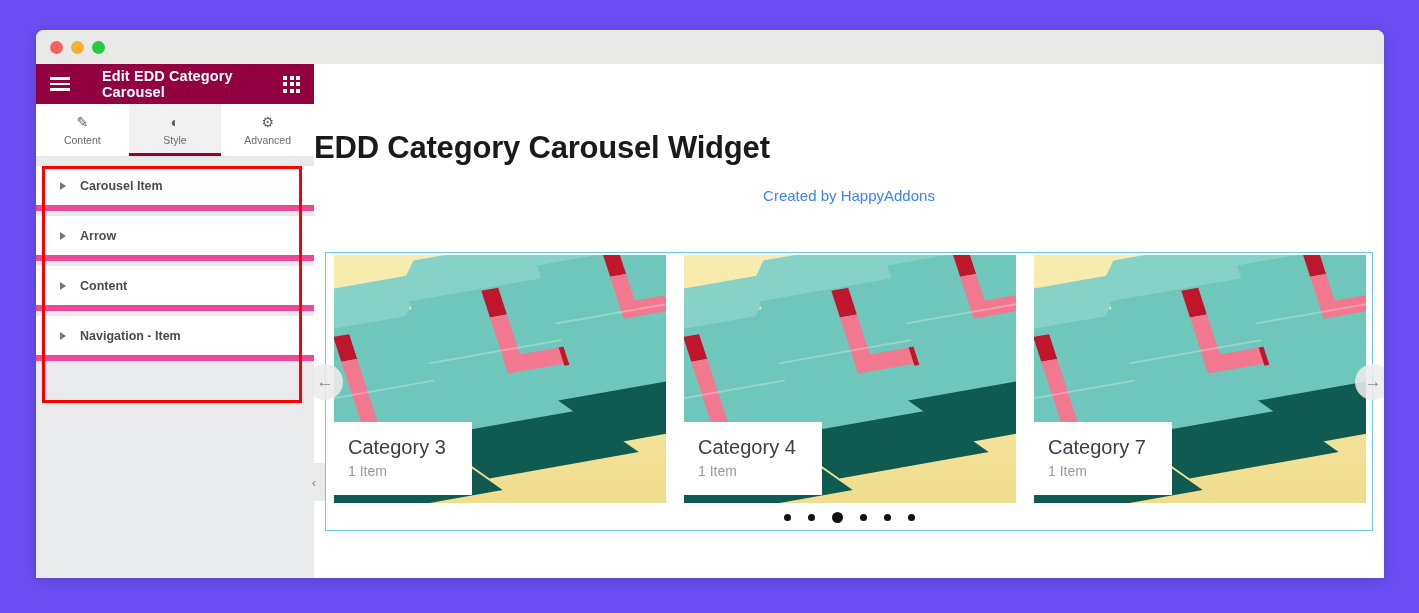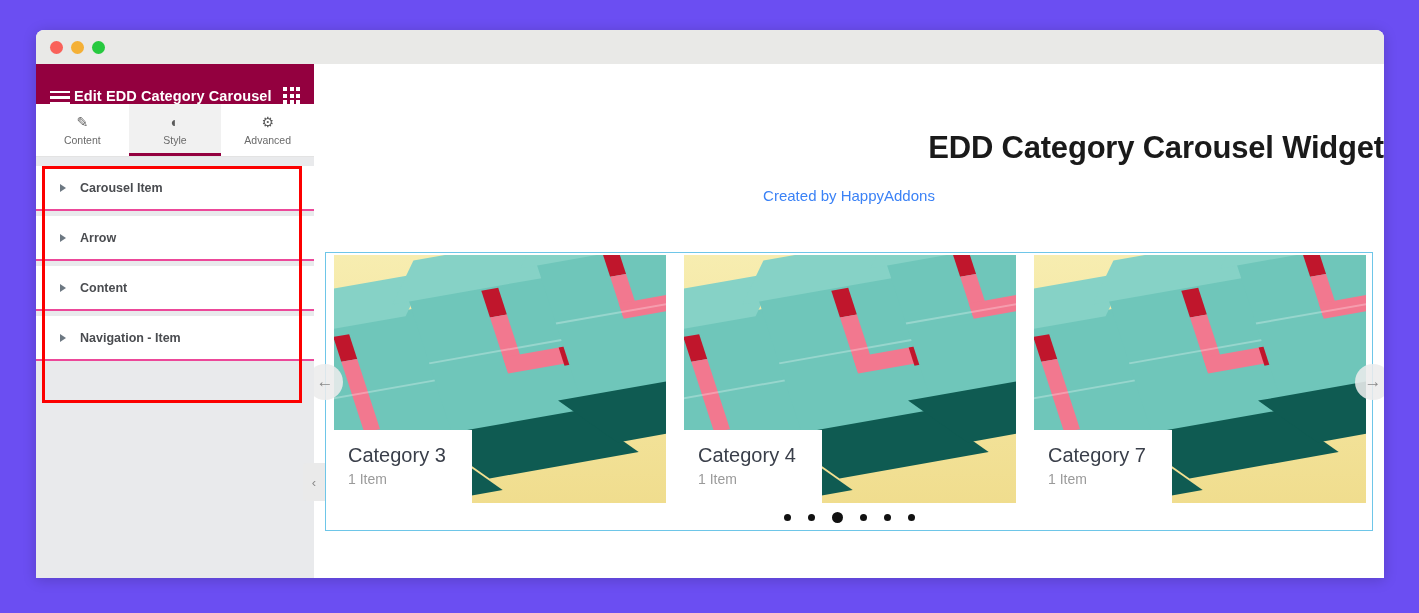--- a/index.html
+++ b/index.html
@@ -55,23 +55,23 @@
     display: flex;
     flex-direction: column;
     position: relative;
     flex: 0 0 278px;
   }
 
   .panel-header {
     height: 40px;
     background: #93003f;
     display: flex;
-    align-items: flex-end;
+    align-items: center;
     padding: 0 14px;
-    gap: 4px;
+    gap: 32px;
   }
   .panel-header .title {
     color: #ffffff;
     font-size: 14.5px;
     font-weight: bold;
     flex: 1;
     letter-spacing: .1px;
   }
   .hamburger { display: flex; flex-direction: column; gap: 3px; cursor: pointer; }
   .hamburger span { display: block; width: 20px; height: 2.5px; background: #fff; }
@@ -132,21 +132,21 @@
 
   .sections { background: #e9eaec; }
   .section {
     height: 45px;
     background: #ffffff;
     display: flex;
     align-items: center;
     padding-left: 24px;
     gap: 14px;
     cursor: pointer;
-    border-bottom: 2px solid #ec4899;
+    border-bottom: 6px solid #ec4899;
     margin-bottom: 5px;
   }
   .section .caret {
     width: 0; height: 0;
     border-top: 4.5px solid transparent;
     border-bottom: 4.5px solid transparent;
     border-left: 6px solid #6d7882;
   }
   .section .slabel {
     font-size: 12.5px;
@@ -173,21 +173,21 @@
 
   
   .canvas {
     flex: 1;
     background: #ffffff;
     position: relative;
     overflow: hidden;
   }
 
   .widget-title {
-    text-align: right;
+    text-align: left;
     font-size: 31px;
     font-weight: bold;
     color: #1a1a1a;
     margin-top: 66px;
     letter-spacing: -.2px;
   }
   .widget-sub {
     text-align: center;
     font-size: 15px;
     color: #3b82f6;
@@ -257,21 +257,21 @@
     background: rgba(255,255,255,0.28);
   }
 
   .cube-a { left: -40px; top: 62px; }
   .cube-b { left: 96px;  top: 24px; }
   .cube-c { left: 224px; top: -12px; }
 
   .card-label {
     position: absolute;
     left: 0;
-    bottom: 0;
+    bottom: 8px;
     background: #ffffff;
     padding: 14px 26px 16px 14px;
     min-width: 128px;
     margin-top: 44px;
   }
   .card-label .cat {
     font-size: 20px;
     color: #3a3f4a;
     line-height: 1.15;
   }

